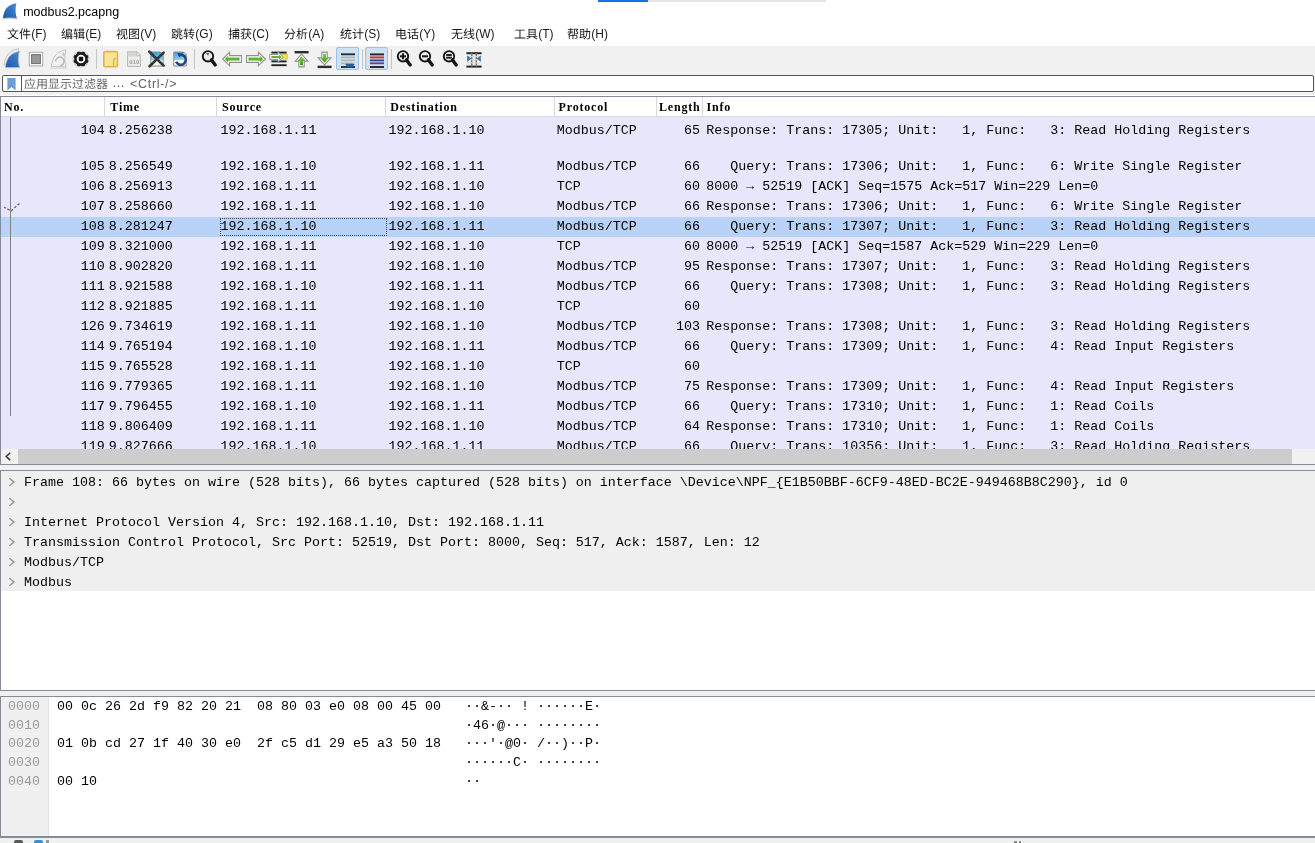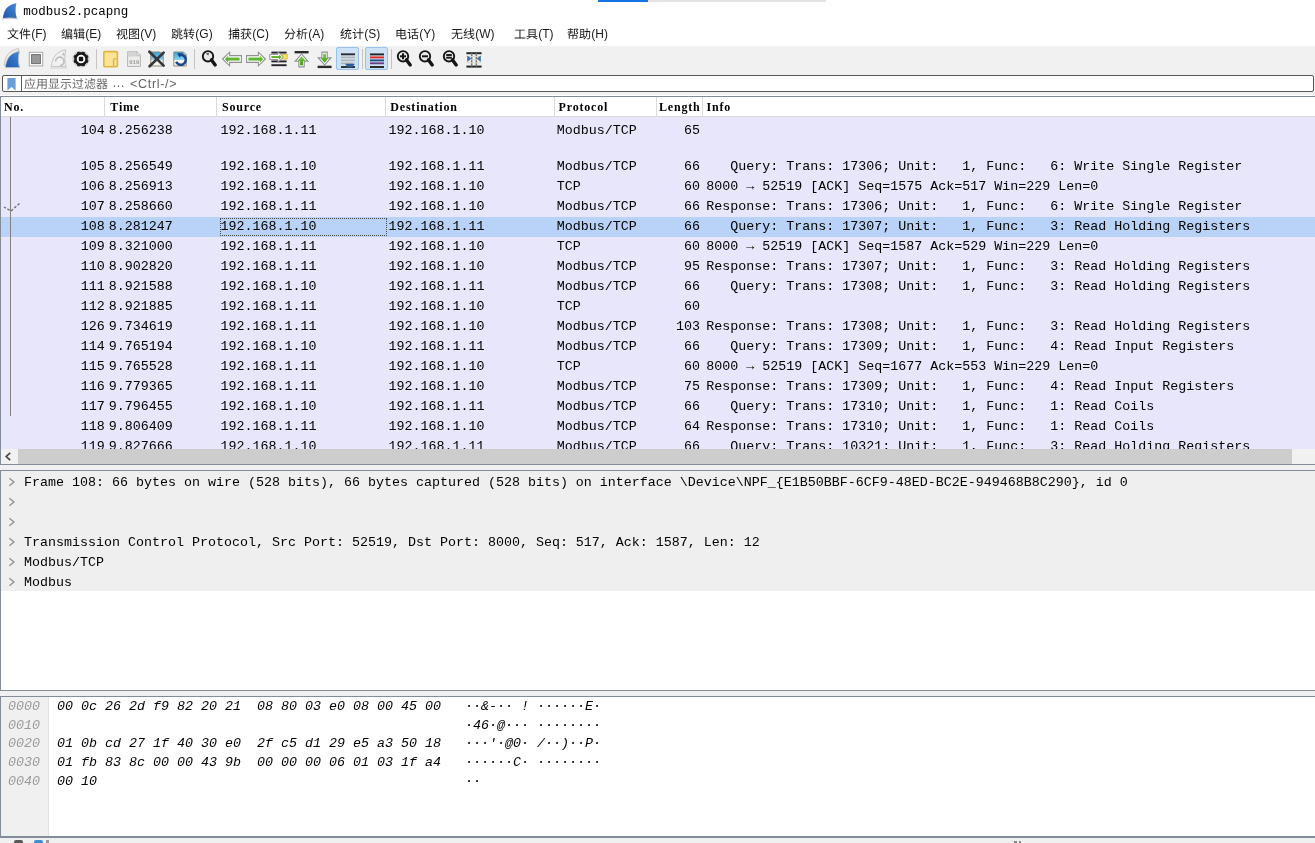--- a/index.html
+++ b/index.html
@@ -1,19 +1,19 @@
 <!DOCTYPE html>
 <html><head><meta charset="utf-8"><style>
 * { margin:0; padding:0; box-sizing:border-box; }
 html,body { width:1315px; height:843px; overflow:hidden; background:#fff; }
 body { position:relative; font-family:"Liberation Mono",monospace; }
 .abs { position:absolute; }
 #strip-b { position:absolute; left:598px; top:0; width:50px; height:2px; background:#1673e6; }
 #strip-g { position:absolute; left:648px; top:0; width:178px; height:2px; background:#e4e4e4; }
-#title { position:absolute; left:23.2px; top:5px; font-family:Liberation Mono, monospace; font-size:12.5px; color:#000; }
+#title { position:absolute; left:23.2px; top:5px; font-family:Liberation Sans, sans-serif; font-size:12.5px; color:#000; }
 #toolbar { position:absolute; left:0; top:46px; width:1315px; height:26px; background:#f1f1f1; }
 .ti { position:absolute; top:1px; }
 .tsep { position:absolute; top:3px; width:1px; height:20px; background:#c4c4c4; }
 .tbtn { position:absolute; top:1px; width:23px; height:23px; background:#cee2f5; border:1px solid #98c2e9; border-radius:2px; }
 #filterbar { position:absolute; left:0; top:72px; width:1315px; height:22.5px; background:#f1f1f1; }
 #finput { position:absolute; left:2px; top:3.3px; width:1312px; height:17px; background:#fff; border:1px solid #565656; border-radius:2px; }
 #fsep { position:absolute; left:20.5px; top:3.5px; width:1px; height:16.5px; background:#565656; }
 #phead { position:absolute; left:0; top:96.7px; width:1315px; height:20.3px; background:#fff;
   border-bottom:1px solid #dadada;
   font-family:"Liberation Serif",serif; font-weight:bold; font-size:12px; letter-spacing:0.8px; color:#000; }
@@ -35,21 +35,21 @@
 #hscroll { position:absolute; left:0; top:449px; width:1315px; height:15px; background:#f1f1f1; }
 #hthumb { position:absolute; left:18px; top:0; width:1274px; height:15px; background:#cdcdcd; }
 .vline { position:absolute; width:1px; background:#858c99; }
 .hline { position:absolute; height:1px; background:#858c99; }
 .splitter { position:absolute; left:0; width:1315px; background:#f0f0f0; }
 #dband { position:absolute; left:0; top:471px; width:1315px; height:120px; background:#efefef; }
 .drow { position:absolute; left:0; width:1227px; height:20px; line-height:20px; white-space:pre; color:#000; font-size:13.333px; }
 .drow span { position:absolute; left:24px; top:1.5px; }
 .chev { position:absolute; left:7px; top:6px; }
 #hoffcol { position:absolute; left:0; top:697px; width:49px; height:139px; background:#f0f0f0; border-right:1px solid #e2e2e2; }
-.hrow { position:absolute; left:0; width:1163px; height:18.7px; line-height:18.7px; white-space:pre; font-size:13.333px;font-style:italic; }
+.hrow { position:absolute; left:0; width:1163px; height:18.7px; line-height:18.7px; white-space:pre; font-size:13.333px; }
 .hoff { position:absolute; left:8px; color:#9a9a9a; }
 .hbytes { position:absolute; left:57px; color:#000; }
 .hascii { position:absolute; left:465px; color:#000; }
 #status { position:absolute; left:0; top:838px; width:1315px; height:5px; background:#f0f0f0; }
 </style></head>
 <body>
   <div id="strip-b"></div>
 <div id="strip-g"></div>
   <svg class="abs" style="left:1px;top:2px" width="19" height="19" viewBox="0 0 19 19">
     <defs>
@@ -271,36 +271,36 @@
     <span style="left:706.5px">Info</span>
     <div class="hsep" style="left:104px"></div>
     <div class="hsep" style="left:216px"></div>
     <div class="hsep" style="left:385px"></div>
     <div class="hsep" style="left:554px"></div>
     <div class="hsep" style="left:656px"></div>
     <div class="hsep" style="left:702px"></div>
   </div>
   <div id="prows">
     <div class="prow" style="top:0px"><span class="c-no">103</span><span class="c-t">7.648964</span><span class="c-s">192.168.1.11</span><span class="c-d">192.168.1.10</span><span class="c-p">TCP</span><span class="c-l">60</span><span class="c-i">8000 → 52519 [ACK] Seq=1564 Ack=505 Win=229 Len=0</span></div>
-    <div class="prow" style="top:4px"><span class="c-no">104</span><span class="c-t">8.256238</span><span class="c-s">192.168.1.11</span><span class="c-d">192.168.1.10</span><span class="c-p">Modbus/TCP</span><span class="c-l">65</span></div>
+    <div class="prow" style="top:4px"><span class="c-no">104</span><span class="c-t">8.256238</span><span class="c-s">192.168.1.11</span><span class="c-d">192.168.1.10</span><span class="c-p">Modbus/TCP</span><span class="c-l">65</span><span class="c-i">Response: Trans: 17305; Unit:   1, Func:   3: Read Holding Registers</span></div>
     <div class="prow" style="top:40px"><span class="c-no">105</span><span class="c-t">8.256549</span><span class="c-s">192.168.1.10</span><span class="c-d">192.168.1.11</span><span class="c-p">Modbus/TCP</span><span class="c-l">66</span><span class="c-i">   Query: Trans: 17306; Unit:   1, Func:   6: Write Single Register</span></div>
     <div class="prow" style="top:60px"><span class="c-no">106</span><span class="c-t">8.256913</span><span class="c-s">192.168.1.11</span><span class="c-d">192.168.1.10</span><span class="c-p">TCP</span><span class="c-l">60</span><span class="c-i">8000 → 52519 [ACK] Seq=1575 Ack=517 Win=229 Len=0</span></div>
     <div class="prow" style="top:80px"><span class="c-no">107</span><span class="c-t">8.258660</span><span class="c-s">192.168.1.11</span><span class="c-d">192.168.1.10</span><span class="c-p">Modbus/TCP</span><span class="c-l">66</span><span class="c-i">Response: Trans: 17306; Unit:   1, Func:   6: Write Single Register</span></div>
     <div class="prow sel" style="top:100px"><span class="c-no">108</span><span class="c-t">8.281247</span><span class="c-s">192.168.1.10</span><span class="c-d">192.168.1.11</span><span class="c-p">Modbus/TCP</span><span class="c-l">66</span><span class="c-i">   Query: Trans: 17307; Unit:   1, Func:   3: Read Holding Registers</span></div>
     <div class="prow" style="top:120px"><span class="c-no">109</span><span class="c-t">8.321000</span><span class="c-s">192.168.1.11</span><span class="c-d">192.168.1.10</span><span class="c-p">TCP</span><span class="c-l">60</span><span class="c-i">8000 → 52519 [ACK] Seq=1587 Ack=529 Win=229 Len=0</span></div>
     <div class="prow" style="top:140px"><span class="c-no">110</span><span class="c-t">8.902820</span><span class="c-s">192.168.1.11</span><span class="c-d">192.168.1.10</span><span class="c-p">Modbus/TCP</span><span class="c-l">95</span><span class="c-i">Response: Trans: 17307; Unit:   1, Func:   3: Read Holding Registers</span></div>
     <div class="prow" style="top:160px"><span class="c-no">111</span><span class="c-t">8.921588</span><span class="c-s">192.168.1.10</span><span class="c-d">192.168.1.11</span><span class="c-p">Modbus/TCP</span><span class="c-l">66</span><span class="c-i">   Query: Trans: 17308; Unit:   1, Func:   3: Read Holding Registers</span></div>
     <div class="prow" style="top:180px"><span class="c-no">112</span><span class="c-t">8.921885</span><span class="c-s">192.168.1.11</span><span class="c-d">192.168.1.10</span><span class="c-p">TCP</span><span class="c-l">60</span></div>
     <div class="prow" style="top:200px"><span class="c-no">126</span><span class="c-t">9.734619</span><span class="c-s">192.168.1.11</span><span class="c-d">192.168.1.10</span><span class="c-p">Modbus/TCP</span><span class="c-l">103</span><span class="c-i">Response: Trans: 17308; Unit:   1, Func:   3: Read Holding Registers</span></div>
     <div class="prow" style="top:220px"><span class="c-no">114</span><span class="c-t">9.765194</span><span class="c-s">192.168.1.10</span><span class="c-d">192.168.1.11</span><span class="c-p">Modbus/TCP</span><span class="c-l">66</span><span class="c-i">   Query: Trans: 17309; Unit:   1, Func:   4: Read Input Registers</span></div>
-    <div class="prow" style="top:240px"><span class="c-no">115</span><span class="c-t">9.765528</span><span class="c-s">192.168.1.11</span><span class="c-d">192.168.1.10</span><span class="c-p">TCP</span><span class="c-l">60</span><span class="c-i">8000 → 52519 [ACK] Seq=1677 Ack=553 Win=229 Len=0</span></div>
+    <div class="prow" style="top:240px"><span class="c-no">115</span><span class="c-t">9.765528</span><span class="c-s">192.168.1.11</span><span class="c-d">192.168.1.10</span><span class="c-p">TCP</span><span class="c-l">60</span></div>
     <div class="prow" style="top:260px"><span class="c-no">116</span><span class="c-t">9.779365</span><span class="c-s">192.168.1.11</span><span class="c-d">192.168.1.10</span><span class="c-p">Modbus/TCP</span><span class="c-l">75</span><span class="c-i">Response: Trans: 17309; Unit:   1, Func:   4: Read Input Registers</span></div>
     <div class="prow" style="top:280px"><span class="c-no">117</span><span class="c-t">9.796455</span><span class="c-s">192.168.1.10</span><span class="c-d">192.168.1.11</span><span class="c-p">Modbus/TCP</span><span class="c-l">66</span><span class="c-i">   Query: Trans: 17310; Unit:   1, Func:   1: Read Coils</span></div>
     <div class="prow" style="top:300px"><span class="c-no">118</span><span class="c-t">9.806409</span><span class="c-s">192.168.1.11</span><span class="c-d">192.168.1.10</span><span class="c-p">Modbus/TCP</span><span class="c-l">64</span><span class="c-i">Response: Trans: 17310; Unit:   1, Func:   1: Read Coils</span></div>
-    <div class="prow" style="top:320px"><span class="c-no">119</span><span class="c-t">9.827666</span><span class="c-s">192.168.1.10</span><span class="c-d">192.168.1.11</span><span class="c-p">Modbus/TCP</span><span class="c-l">66</span><span class="c-i">   Query: Trans: 10321; Unit:   1, Func:   3: Read Holding Registers</span></div>
+    <div class="prow" style="top:320px"><span class="c-no">119</span><span class="c-t">9.827666</span><span class="c-s">192.168.1.10</span><span class="c-d">192.168.1.11</span><span class="c-p">Modbus/TCP</span><span class="c-l">66</span><span class="c-i">   Query: Trans: 10356; Unit:   1, Func:   3: Read Holding Registers</span></div>
     <div id="relline"></div>
     <svg class="abs" style="left:2px;top:85px" width="20" height="12" viewBox="0 0 20 12">
       <path d="M17.5,1.5 L9,9 L2,5" fill="none" stroke="#6e6e6e" stroke-width="1.35" stroke-dasharray="2.6,1.7"></path>
     </svg>
     <div id="focusrect"></div>
   </div>
   <div id="hscroll">
     <div style="position:absolute;left:0;top:0;width:17px;height:15px;background:#f1f1f1"></div>
     <svg class="abs" style="left:4px;top:3px" width="9" height="9" viewBox="0 0 9 9">
       <path d="M6.2,0.8 L2.2,4.5 L6.2,8.2" fill="none" stroke="#404040" stroke-width="1.6"></path>
@@ -315,40 +315,40 @@
   <div style="position:absolute;left:0;top:471px;width:1315px;height:219px;background:#fff"></div>
   <div id="dband"></div>
   <div class="drow" style="top:471px"><svg class="chev" width="9" height="10" viewBox="0 0 9 10">
       <path d="M2.4,1.2 L7,5 L2.4,8.8" fill="none" stroke="#8f8f8f" stroke-width="1.3"></path>
     </svg><span>Frame 108: 66 bytes on wire (528 bits), 66 bytes captured (528 bits) on interface \Device\NPF_{E1B50BBF-6CF9-48ED-BC2E-949468B8C290}, id 0</span></div>
 <div class="drow" style="top:491px"><svg class="chev" width="9" height="10" viewBox="0 0 9 10">
       <path d="M2.4,1.2 L7,5 L2.4,8.8" fill="none" stroke="#8f8f8f" stroke-width="1.3"></path>
     </svg></div>
 <div class="drow" style="top:511px"><svg class="chev" width="9" height="10" viewBox="0 0 9 10">
       <path d="M2.4,1.2 L7,5 L2.4,8.8" fill="none" stroke="#8f8f8f" stroke-width="1.3"></path>
-    </svg></div>
+    </svg><span>Internet Protocol Version 4, Src: 192.168.1.10, Dst: 192.168.1.11</span></div>
 <div class="drow" style="top:531px"><svg class="chev" width="9" height="10" viewBox="0 0 9 10">
       <path d="M2.4,1.2 L7,5 L2.4,8.8" fill="none" stroke="#8f8f8f" stroke-width="1.3"></path>
     </svg><span>Transmission Control Protocol, Src Port: 52519, Dst Port: 8000, Seq: 517, Ack: 1587, Len: 12</span></div>
 <div class="drow" style="top:551px"><svg class="chev" width="9" height="10" viewBox="0 0 9 10">
       <path d="M2.4,1.2 L7,5 L2.4,8.8" fill="none" stroke="#8f8f8f" stroke-width="1.3"></path>
     </svg><span>Modbus/TCP</span></div>
 <div class="drow" style="top:571px"><svg class="chev" width="9" height="10" viewBox="0 0 9 10">
       <path d="M2.4,1.2 L7,5 L2.4,8.8" fill="none" stroke="#8f8f8f" stroke-width="1.3"></path>
     </svg><span>Modbus</span></div>
   <div class="vline" style="left:0;top:470px;height:221px"></div>
   <div class="hline" style="left:0;top:689.6px;width:1315px;height:1.4px"></div>
   <div class="splitter" style="top:691px;height:5px"></div>
   <div class="hline" style="left:0;top:695.7px;width:1315px;height:1.5px"></div>
   <div style="position:absolute;left:0;top:697px;width:1315px;height:140px;background:#fff"></div>
   <div id="hoffcol"></div>
   <div class="hrow" style="top:698.0px"><span class="hoff">0000</span><span class="hbytes">00 0c 26 2d f9 82 20 21  08 80 03 e0 08 00 45 00</span><span class="hascii">··&amp;-·· ! ······E·</span></div>
 <div class="hrow" style="top:716.7px"><span class="hoff">0010</span><span class="hascii">·46·@··· ········</span></div>
 <div class="hrow" style="top:735.4px"><span class="hoff">0020</span><span class="hbytes">01 0b cd 27 1f 40 30 e0  2f c5 d1 29 e5 a3 50 18</span><span class="hascii">···'·@0· /··)··P·</span></div>
-<div class="hrow" style="top:754.1px"><span class="hoff">0030</span><span class="hbytes">01 fb 83 8c 00 00 43 9b  00 00 00 06 01 03 1f a4</span><span class="hascii">······C· ········</span></div>
+<div class="hrow" style="top:754.1px"><span class="hoff">0030</span><span class="hascii">······C· ········</span></div>
 <div class="hrow" style="top:772.8px"><span class="hoff">0040</span><span class="hbytes">00 10</span><span class="hascii">··</span></div>
   <div class="vline" style="left:0;top:696px;height:142px"></div>
   <div class="hline" style="left:0;top:836.3px;width:1315px;height:1.5px"></div>
   <div id="status">
     <div style="position:absolute;left:14px;top:2px;width:9px;height:3px;background:#5a5a5a;border-radius:2px 2px 0 0"></div>
     <div style="position:absolute;left:34px;top:2px;width:9px;height:3px;background:#3f8fd0;border-radius:2px 2px 0 0"></div>
     <div style="position:absolute;left:46px;top:2px;width:3px;height:3px;background:#9a9a9a"></div>
     <div style="position:absolute;left:1014px;top:2.5px;width:2.5px;height:2.5px;background:#8a8a8a"></div>
     <div style="position:absolute;left:1018.5px;top:2.5px;width:2.5px;height:2.5px;background:#8a8a8a"></div>
   </div>

